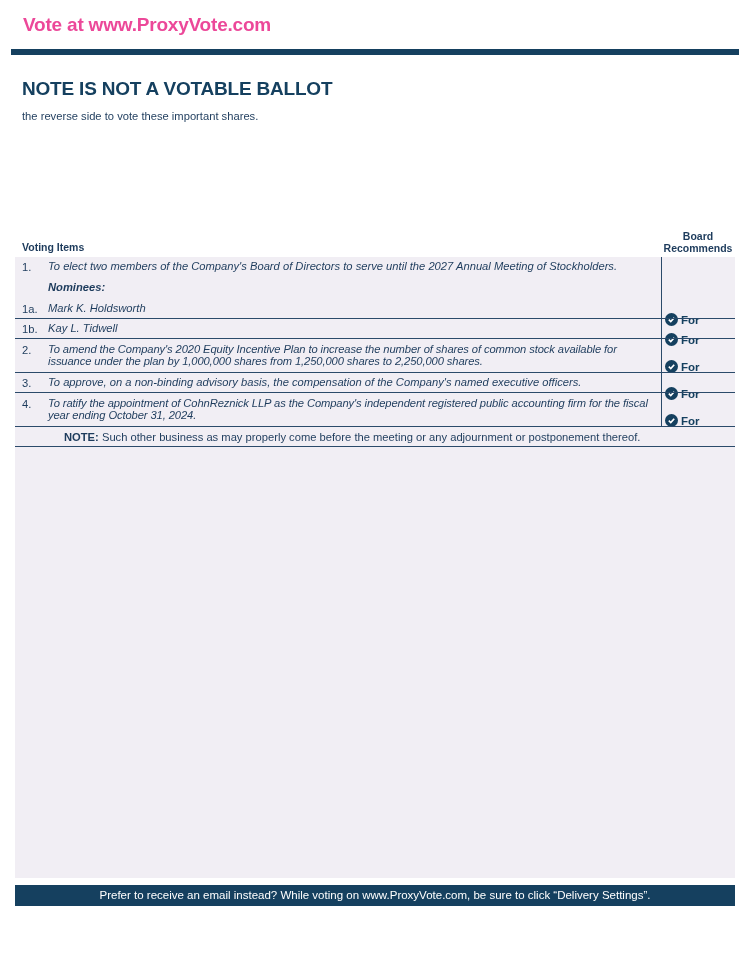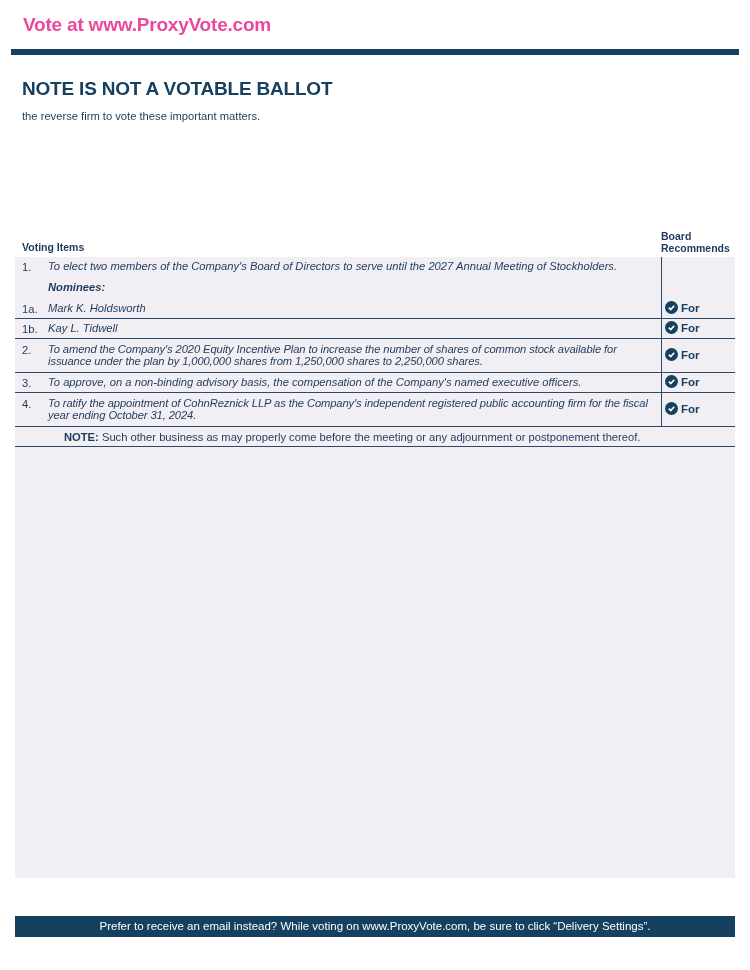--- a/index.html
+++ b/index.html
@@ -2,43 +2,43 @@
 <html><head>
 <meta charset="utf-8">
 <style>
   html, body { margin:0; padding:0; background:#ffffff; }
   body { width:750px; height:970px; position:relative; font-family:"Liberation Sans", sans-serif; color:#1d3b5c; overflow:hidden; }
   .top-title { position:absolute; left:23px; top:14px; font-size:19px; font-weight:bold; color:#ec4899; letter-spacing:-0.2px; }
   .top-bar { position:absolute; left:11px; top:49px; width:728px; height:6px; background:#15405f; }
   .main-title { position:absolute; left:22px; top:78px; font-size:19px; font-weight:bold; color:#15405f; letter-spacing:-0.2px; }
   .intro { position:absolute; left:22px; top:109px; width:360px; font-size:11.2px; line-height:14.5px; color:#1d3b5c; }
   .col-head-left { position:absolute; left:22px; top:241px; font-size:10.5px; font-weight:bold; color:#1d3b5c; }
-  .col-head-right { position:absolute; left:661px; top:230px; width:74px; text-align:left; font-size:10.5px; font-weight:bold; color:#1d3b5c; line-height:12px; }
+  .col-head-right { position:absolute; left:661px; top:230px; width:74px; text-align:center; font-size:10.5px; font-weight:bold; color:#1d3b5c; line-height:12px; }
   .panel { position:absolute; left:15px; top:257px; width:720px; height:621px; background:#f1eef4; }
   .vdiv { position:absolute; left:661px; top:257px; width:1px; height:169px; background:#2b4a6a; }
   .row { position:absolute; left:15px; width:720px; font-size:11.2px; color:#1d3b5c; }
   .row .num { position:absolute; left:7px; }
   .row .txt { position:absolute; left:33px; width:612px; line-height:11.5px;font-style:italic; }
   .hline { position:absolute; left:15px; width:720px; height:1px; background:#2b4a6a; }
-  .rec { position:absolute; left:665px; font-size:11.5px; font-weight:bold; color:#15405f; display:flex; align-items:center; gap:3px; }
+  .rec { position:absolute; left:665px; font-size:11.5px; font-weight:bold; color:#15405f; display:flex; align-items:center; gap:3px;margin-top:12px; }
   .check { width:13px; height:13px; border-radius:50%; background:#15405f; display:inline-flex; align-items:center; justify-content:center; }
   .check svg { width:9px; height:9px; }
-  .footer-bar { position:absolute; left:15px; top:885px; width:720px; height:21px; background:#15405f; color:#ffffff; font-size:11.5px; text-align:center; line-height:21px;margin-top:31px; }
+  .footer-bar { position:absolute; left:15px; top:885px; width:720px; height:21px; background:#15405f; color:#ffffff; font-size:11.5px; text-align:center; line-height:21px; }
   .code { position:absolute; left:291px; top:944px; font-size:8.5px; color:#444;margin-top:44px; }
   b.bold { font-weight:bold; }
 </style>
 </head>
 <body>
 
 <div class="top-title">Vote at www.ProxyVote.com</div>
 <div class="top-bar"></div>
 
 <div class="main-title">NOTE IS NOT A VOTABLE BALLOT</div>
 <div class="intro">
-  <div>the reverse firm to vote these important matters.</div>
+  <div>the reverse side to vote these important shares.</div>
 </div>
 
 <div class="col-head-left">Voting Items</div>
 <div class="col-head-right">
   <div>Board</div>
   <div>Recommends</div>
 </div>
 
 <div class="panel"></div>
 <div class="vdiv"></div>

